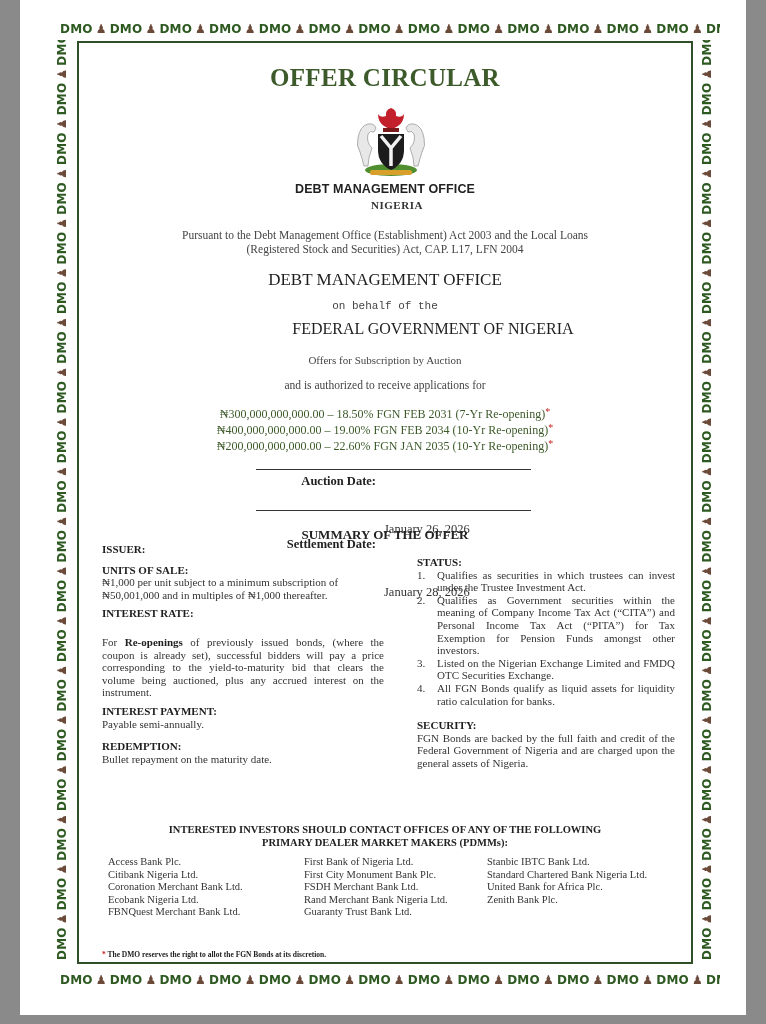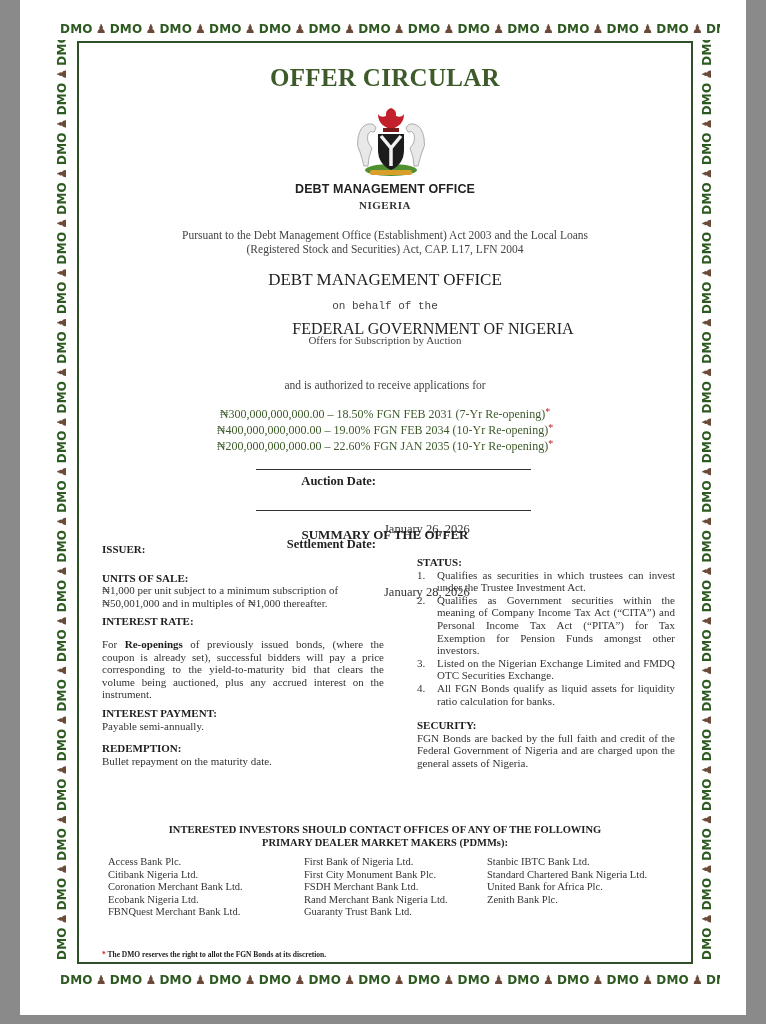--- a/index.html
+++ b/index.html
@@ -41,26 +41,26 @@
   .title {
     top: 64px; font-size: 25px; color: #3d5a2a; letter-spacing: 0.3px;
     font-family: "Liberation Serif", serif;
     font-weight: bold;
   }
   .crest { position: absolute; left: 350px; top: 104px; width: 82px; height: 76px; }
   .dmo-name {
     top: 182px; font-family: "Liberation Sans", "DejaVu Sans", sans-serif;
     font-weight: bold; font-size: 12.5px; color: #222; letter-spacing: 0.1px;
   }
-  .dmo-country { top: 199px; font-weight: bold; font-size: 11px; color: #333; letter-spacing: 0.5px; }
+  .dmo-country { top: 199px; font-weight: bold; font-size: 11px; color: #333; letter-spacing: 0.5px; padding-left: 12px; }
   .pursuant { top: 228px; font-size: 11.5px; color: #444; line-height: 14px; }
   .h-dmo { top: 270px; font-size: 17px; color: #1e1e1e; }
   .behalf { top: 300px; font-size: 11px; color: #444; font-family: Liberation Mono, monospace; }
   .h-fgn { top: 320px; font-size: 16px; color: #1e1e1e; padding-left: 48px; }
-  .offers { top: 334px; font-size: 11px; color: #444; }
+  .offers { top: 354px; font-size: 11px; color: #444; }
   .authorized { top: 379px; font-size: 11.5px; color: #444; }
   .bonds { top: 405px; font-size: 12px; color: #3d5a2a; line-height: 14px; }
   .bonds .star { color: #c01a1a; font-size: 10px; vertical-align: 3px; }
   .rule { position: absolute; left: 256px; width: 275px; height: 1px; background: #333; }
   .dates { position: absolute; top: 474px; left: 230px; width: 330px; font-size: 12.5px; line-height: 15px; }
   .dates .row { display: flex; }
   .dates .lbl { width: 146px; text-align: right; font-weight: bold; color: #222; padding-right: 8px; }
   .dates .val { color: #333; margin-top: 48px; }
   .summary-head { top: 527px; font-size: 13px; font-weight: bold; color: #222; }
   .col { position: absolute; font-size: 11px; line-height: 12.6px; color: #333; }
@@ -143,24 +143,24 @@
     <span class="lbl">Settlement Date:</span>
     <span class="val">January 28, 2026</span>
   </div>
 </div>
 <div class="rule" style="top:510px"></div>
 
 <div class="center summary-head">SUMMARY OF THE OFFER</div>
 
 <div class="col col-left">
   <div class="sec-h">ISSUER:</div>
-  <div class="sec-h" style="margin-top:16px">UNITS OF SALE:</div>
+  <div class="sec-h" style="margin-top:8px">UNITS OF SALE:</div>
   <div style="width:262px">₦1,000 per unit subject to a minimum subscription of ₦50,001,000 and in multiples of ₦1,000 thereafter.</div>
   <div class="sec-h" style="margin-top:6px">INTEREST RATE:</div>
-  <div class="justify" style="margin-top:10px"><span>For </span><b style="color:#1e1e1e">Re-openings</b><span> of previously issued bonds, (where the coupon is already set), successful bidders will pay a price corresponding to the yield-to-maturity bid that clears the volume being auctioned, plus any accrued interest on the instrument.</span></div>
+  <div class="justify" style="margin-top:16px"><span>For </span><b style="color:#1e1e1e">Re-openings</b><span> of previously issued bonds, (where the coupon is already set), successful bidders will pay a price corresponding to the yield-to-maturity bid that clears the volume being auctioned, plus any accrued interest on the instrument.</span></div>
   <div class="sec-h" style="">INTEREST PAYMENT:</div>
   <div>Payable semi-annually.</div>
   <div class="sec-h" style="margin-top:10px">REDEMPTION:</div>
   <div>Bullet repayment on the maturity date.</div>
 </div>
 
 <div class="col col-right">
   <div class="sec-h">STATUS:</div>
   <ul class="olist">
     <li>

